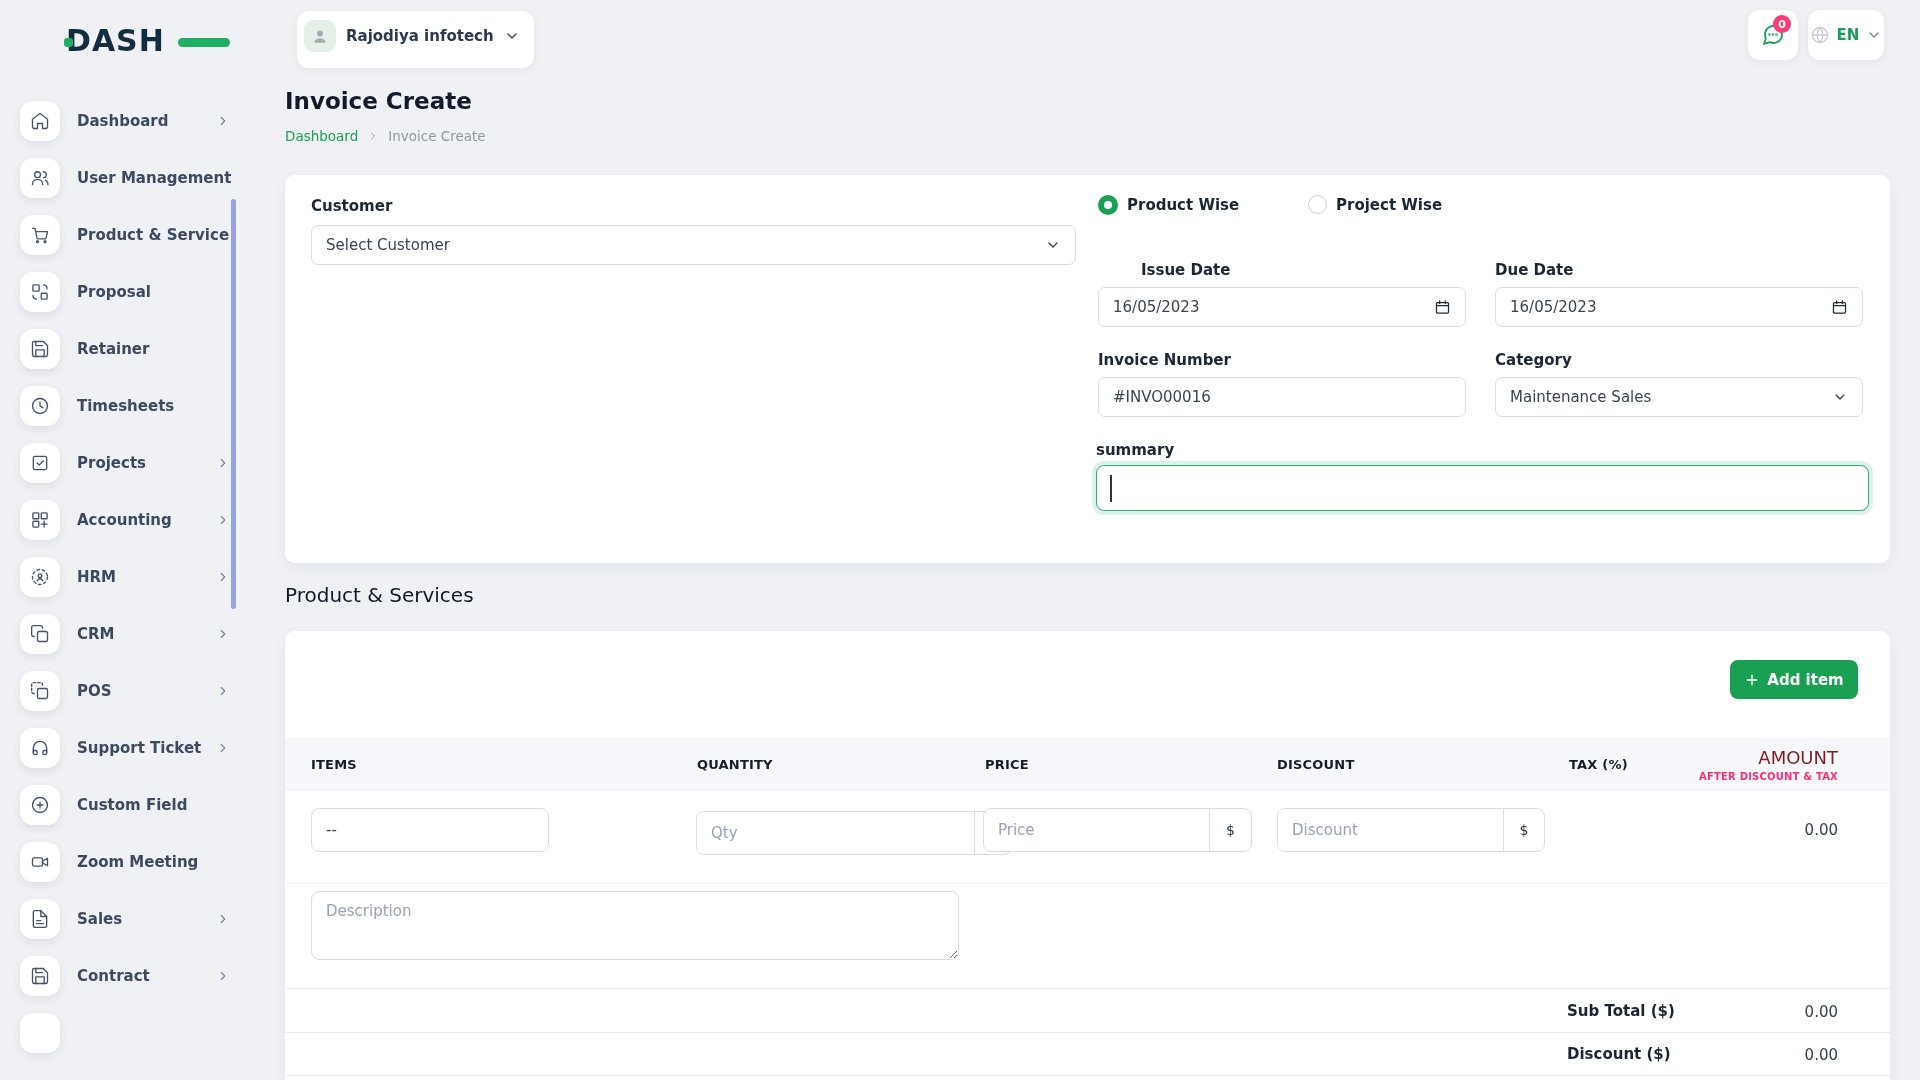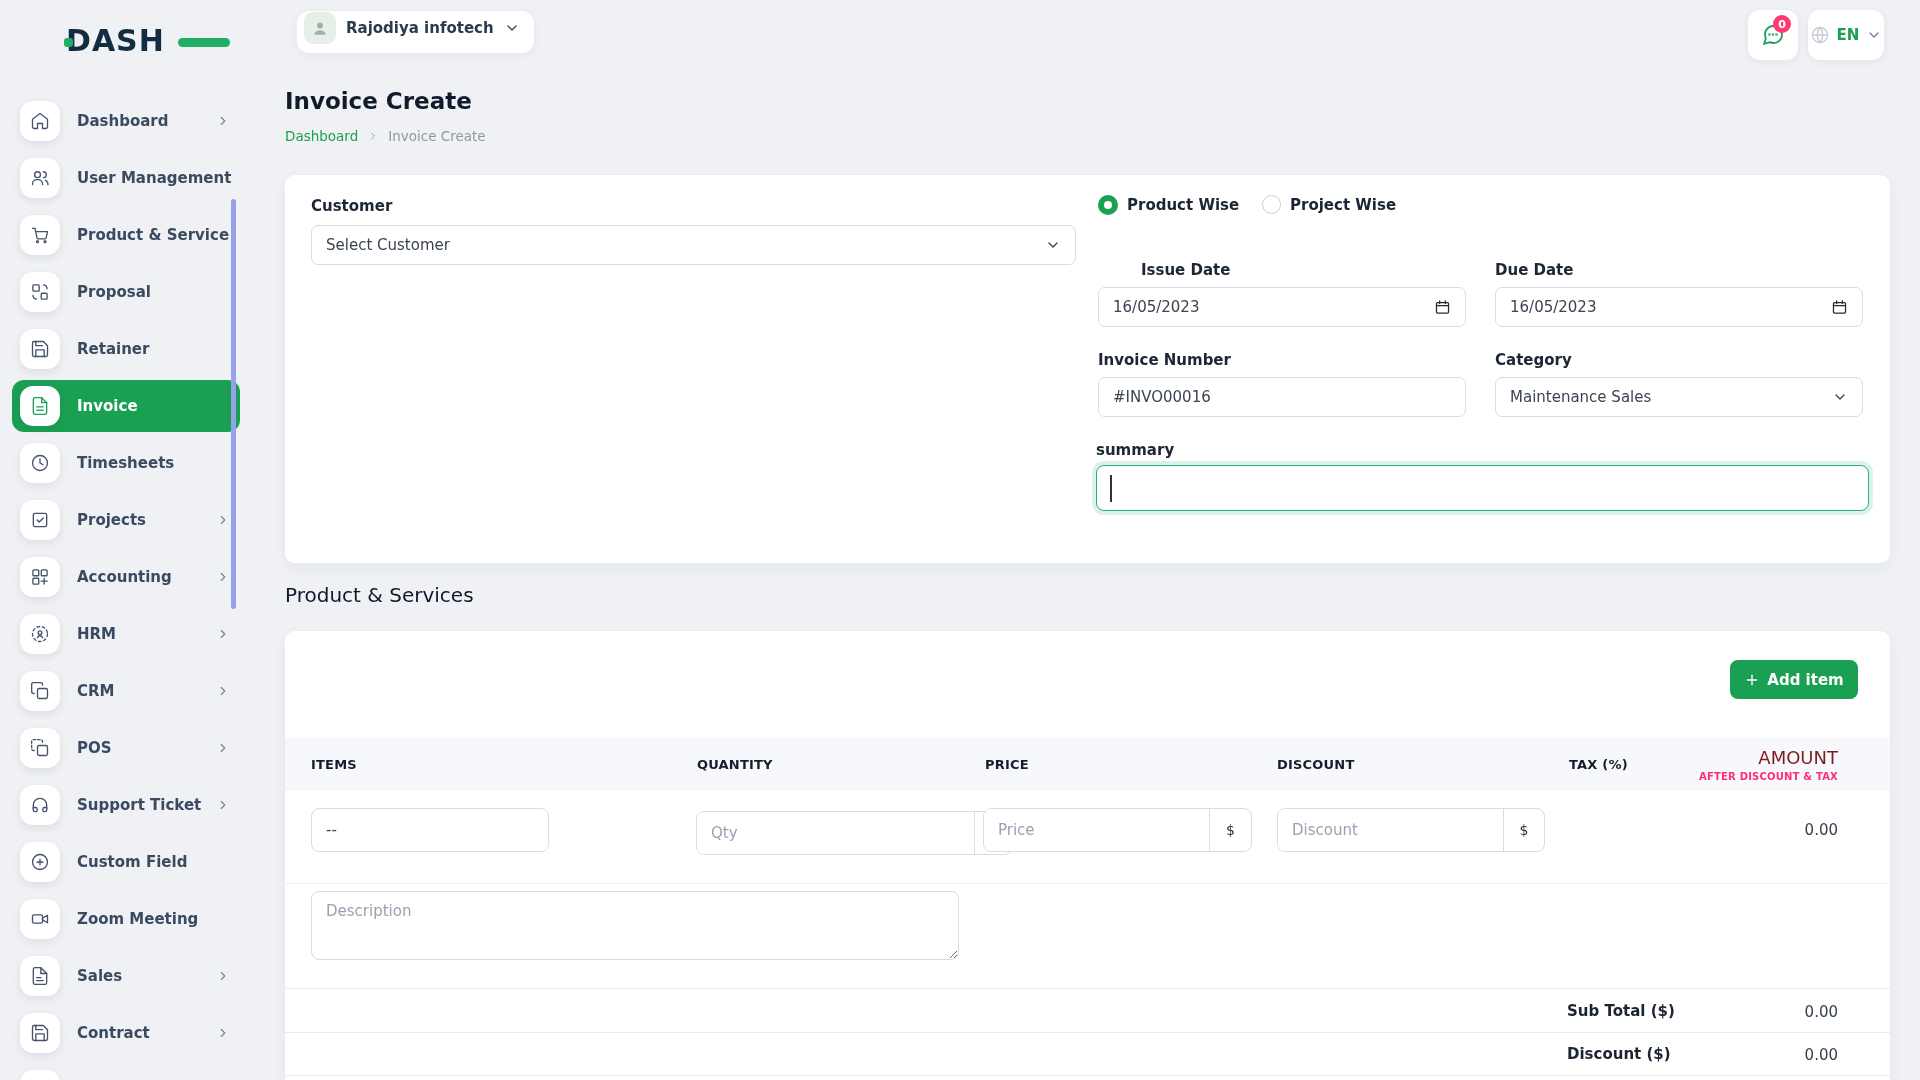--- a/index.html
+++ b/index.html
@@ -5,21 +5,21 @@
   *{box-sizing:border-box;margin:0;padding:0}
   html,body{width:1920px;height:1080px}
   body{position:relative;overflow:hidden;background:#eff1f4;font-family:"DejaVu Sans","Liberation Sans",sans-serif;color:#1f2a3a}
 
   
   .logo{position:absolute;left:66px;top:22px;width:130px;height:38px}
   .logo-text{font-size:30px;font-weight:800;letter-spacing:1px;color:#122c42;line-height:38px}
   .logo-dash{position:absolute;right:-34px;top:16px;width:52px;height:9px;border-radius:5px;background:#1fae63}
   .logo-dot{position:absolute;left:-2px;top:16px;width:9px;height:9px;border-radius:3px;background:#1fae63}
 
-  .workspace{position:absolute;left:297px;top:11px;height:42px;background:#fff;border-radius:12px;box-shadow:0 2px 8px rgba(25,42,70,.06);display:flex;align-items:center;gap:10px;padding:0 14px 8px 7px;cursor:pointer}
+  .workspace{position:absolute;left:297px;top:11px;height:57px;background:#fff;border-radius:12px;box-shadow:0 2px 8px rgba(25,42,70,.06);display:flex;align-items:center;gap:10px;padding:0 14px 8px 7px;cursor:pointer}
   .avatar{width:32px;height:32px;border-radius:9px;background:#e7efe9;display:flex;align-items:center;justify-content:center}
   .ws-name{font-size:15px;font-weight:600;color:#2b3a4e}
 
   .msg-card{position:absolute;left:1748px;top:10px;width:50px;height:50px;background:#fff;border-radius:12px;box-shadow:0 2px 8px rgba(25,42,70,.06);display:flex;align-items:center;justify-content:center;cursor:pointer}
   .badge{position:absolute;top:5px;right:7px;min-width:18px;height:18px;border-radius:50%;background:#fd3d71;color:#fff;font-size:11px;font-weight:700;display:flex;align-items:center;justify-content:center}
   .lang-card{position:absolute;left:1808px;top:10px;width:76px;height:50px;background:#fff;border-radius:12px;box-shadow:0 2px 8px rgba(25,42,70,.06);display:flex;align-items:center;justify-content:center;gap:7px;cursor:pointer}
   .lang-code{font-size:15px;font-weight:700;color:#1aa053}
 
   
   .sidebar{position:absolute;left:12px;top:95px;width:228px}
@@ -182,31 +182,20 @@
     <span class="icon-chip">
         <svg class="ic" viewBox="0 0 24 24">
           <path d="M19 21H5a2 2 0 0 1-2-2V5a2 2 0 0 1 2-2h11l5 5v11a2 2 0 0 1-2 2z"></path>
           <polyline points="17 21 17 13 7 13 7 21"></polyline>
           <polyline points="7 3 7 8 15 8"></polyline>
         </svg>
       </span>
     <span class="side-label">Retainer</span>
   </div>
 
-  <div class="side-item active">
-    <span class="icon-chip">
-        <svg class="ic" viewBox="0 0 24 24">
-          <path d="M14 2H6a2 2 0 0 0-2 2v16a2 2 0 0 0 2 2h12a2 2 0 0 0 2-2V8z"></path>
-          <polyline points="14 2 14 8 20 8"></polyline>
-          <line x1="8" y1="13" x2="16" y2="13"></line>
-          <line x1="8" y1="17" x2="16" y2="17"></line>
-        </svg>
-      </span>
-    <span class="side-label">Invoice</span>
-  </div>
 
   <div class="side-item">
     <span class="icon-chip">
         <svg class="ic" viewBox="0 0 24 24">
           <circle cx="12" cy="12" r="9"></circle>
           <polyline points="12 7 12 12 15.5 14"></polyline>
         </svg>
       </span>
     <span class="side-label">Timesheets</span>
   </div>
@@ -365,21 +354,21 @@
     <span class="grow">Select Customer</span>
     <svg class="sel-chev" viewBox="0 0 24 24">
         <polyline points="6 9 12 15 18 9"></polyline>
       </svg>
   </div>
 
   <div class="radio-group" style="left:813px;top:20px">
     <span class="radio-on"></span>
     <span class="radio-lbl">Product Wise</span>
   </div>
-  <div class="radio-group" style="left:977px;top:20px">
+  <div class="radio-group" style="left:1023px;top:20px">
     <span class="radio-off"></span>
     <span class="radio-lbl">Project Wise</span>
   </div>
 
   <div class="lbl" style="left:856px;top:86px">Issue Date</div>
   <div class="field" style="left:813px;top:112px;width:368px">
     <span class="grow">16/05/2023</span>
     <svg class="cal-ic" viewBox="0 0 24 24">
         <rect x="3.5" y="5" width="17" height="15" rx="1.5"></rect>
         <line x1="8" y1="2.8" x2="8" y2="6.5"></line>

